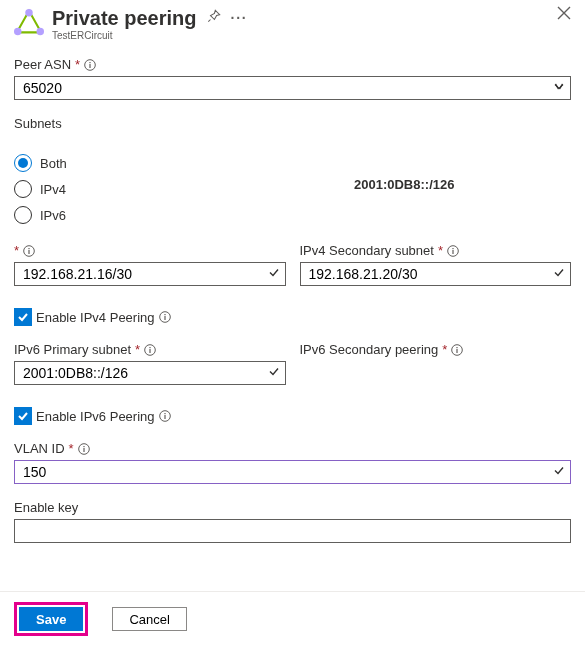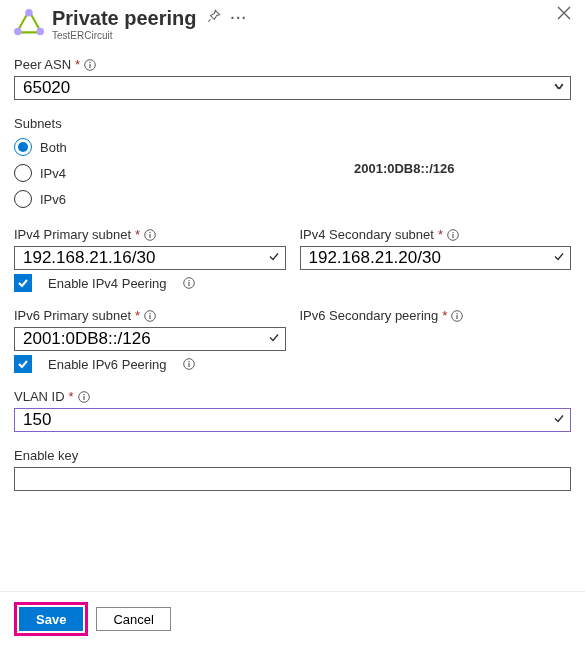--- a/index.html
+++ b/index.html
@@ -23,62 +23,62 @@
   .header-close { position: absolute; right: 0; top: 6px; font-size: 16px; color: #605e5c; cursor: pointer; }
   .form-section { margin-bottom: 16px; }
   .field-label { font-size: 13px; margin-bottom: 4px; display: flex; align-items: center; gap: 4px;}
   .required { color: #a4262c; }
   .info-icon { width: 12px; height: 12px; display: inline-flex; align-items:center; justify-content:center; }
   .info-icon svg { width: 12px; height: 12px; }
   .field-input {
     width: 100%;
     border: 1px solid #605e5c;
     padding: 4px 24px 4px 8px;
-    font-size: 17px;
+    font-size: 14px;
     height: 24px;
     line-height: 14px;
     background: #fff;
     position: relative;
     font-family: inherit;
   }
   .field-input.focused { border-color: #8661c5; }
   .input-wrap { position: relative; }
   .chev { position: absolute; right: 6px; top: 50%; transform: translateY(-50%); pointer-events: none; }
   .chev svg { width: 12px; height: 12px; }
-  .radio-group { margin-top: 4px; }
+  .radio-group { margin-top: 20px; }
   .radio-row { display: flex; align-items: center; height: 24px; margin-bottom: 2px; position:relative;}
   .radio-circle {
     width: 18px; height: 18px; border-radius: 50%;
     border: 1px solid #323130; margin-right: 8px;
     display: inline-flex; align-items: center; justify-content: center;
     flex-shrink: 0;
   }
   .radio-circle.selected { border-color: #0078d4; }
   .radio-circle.selected::after {
     content: ""; width: 10px; height: 10px; border-radius: 50%;
     background: #0078d4;
   }
   .side-note { position:absolute; left: 340px; top:0; font-size:13px; font-weight:600; color:#323130; }
   .two-col { display: flex; gap: 14px; }
   .col { flex: 1; min-width: 0; }
-  .checkbox-row { display: flex; align-items: center; margin-top: 4px; gap:16px;}
+  .checkbox-row { display: flex; align-items: center; margin-top: 22px; gap:4px;}
   .checkbox {
     width: 18px; height: 18px; background: #0078d4; display:inline-flex;
     align-items:center; justify-content:center; flex-shrink:0;
   }
   .checkbox svg { width: 14px; height: 14px; }
   .footer {
     position: absolute; bottom: 0; left: 0; right: 0;
     border-top: 1px solid #edebe9;
     padding: 10px 14px 12px 14px;
     background:#fff;
   }
   .btn { height: 24px; padding: 0 16px; font-size: 13px; border: 1px solid #8a8886; background:#fff; cursor:pointer; font-family:inherit;}
   .btn-primary { background: #0078d4; border-color: #0078d4; color: #fff; font-weight:600;}
-  .btn-row { display:flex; gap: 2px; align-items:center;}
+  .btn-row { display:flex; gap: 18px; align-items:center;}
   .save-highlight { border: 3px solid #e3008c; padding: 2px; display:inline-block; margin-right: 6px;}
 </style>
 </head>
 <body>
 
 <div class="blade">
 
   <div class="header">
     <div class="header-icon">
       <svg viewBox="0 0 32 32">
@@ -150,21 +150,20 @@
         <span class="radio-circle"></span>
         <span>IPv6</span>
       </div>
     </div>
   </div>
 
   <div class="form-section">
     <div class="two-col">
       <div class="col">
         <div class="field-label">
-          <span>IPv4 Primary subnet</span>
           <span class="required">*</span>
           <span class="info-icon">
               <svg viewBox="0 0 12 12">
                 <circle cx="6" cy="6" r="5.3" fill="none" stroke="#605e5c"></circle>
                 <rect x="5.4" y="5" width="1.2" height="4" fill="#605e5c"></rect>
                 <rect x="5.4" y="3" width="1.2" height="1.2" fill="#605e5c"></rect>
               </svg>
             </span>
         </div>
         <div class="input-wrap">

